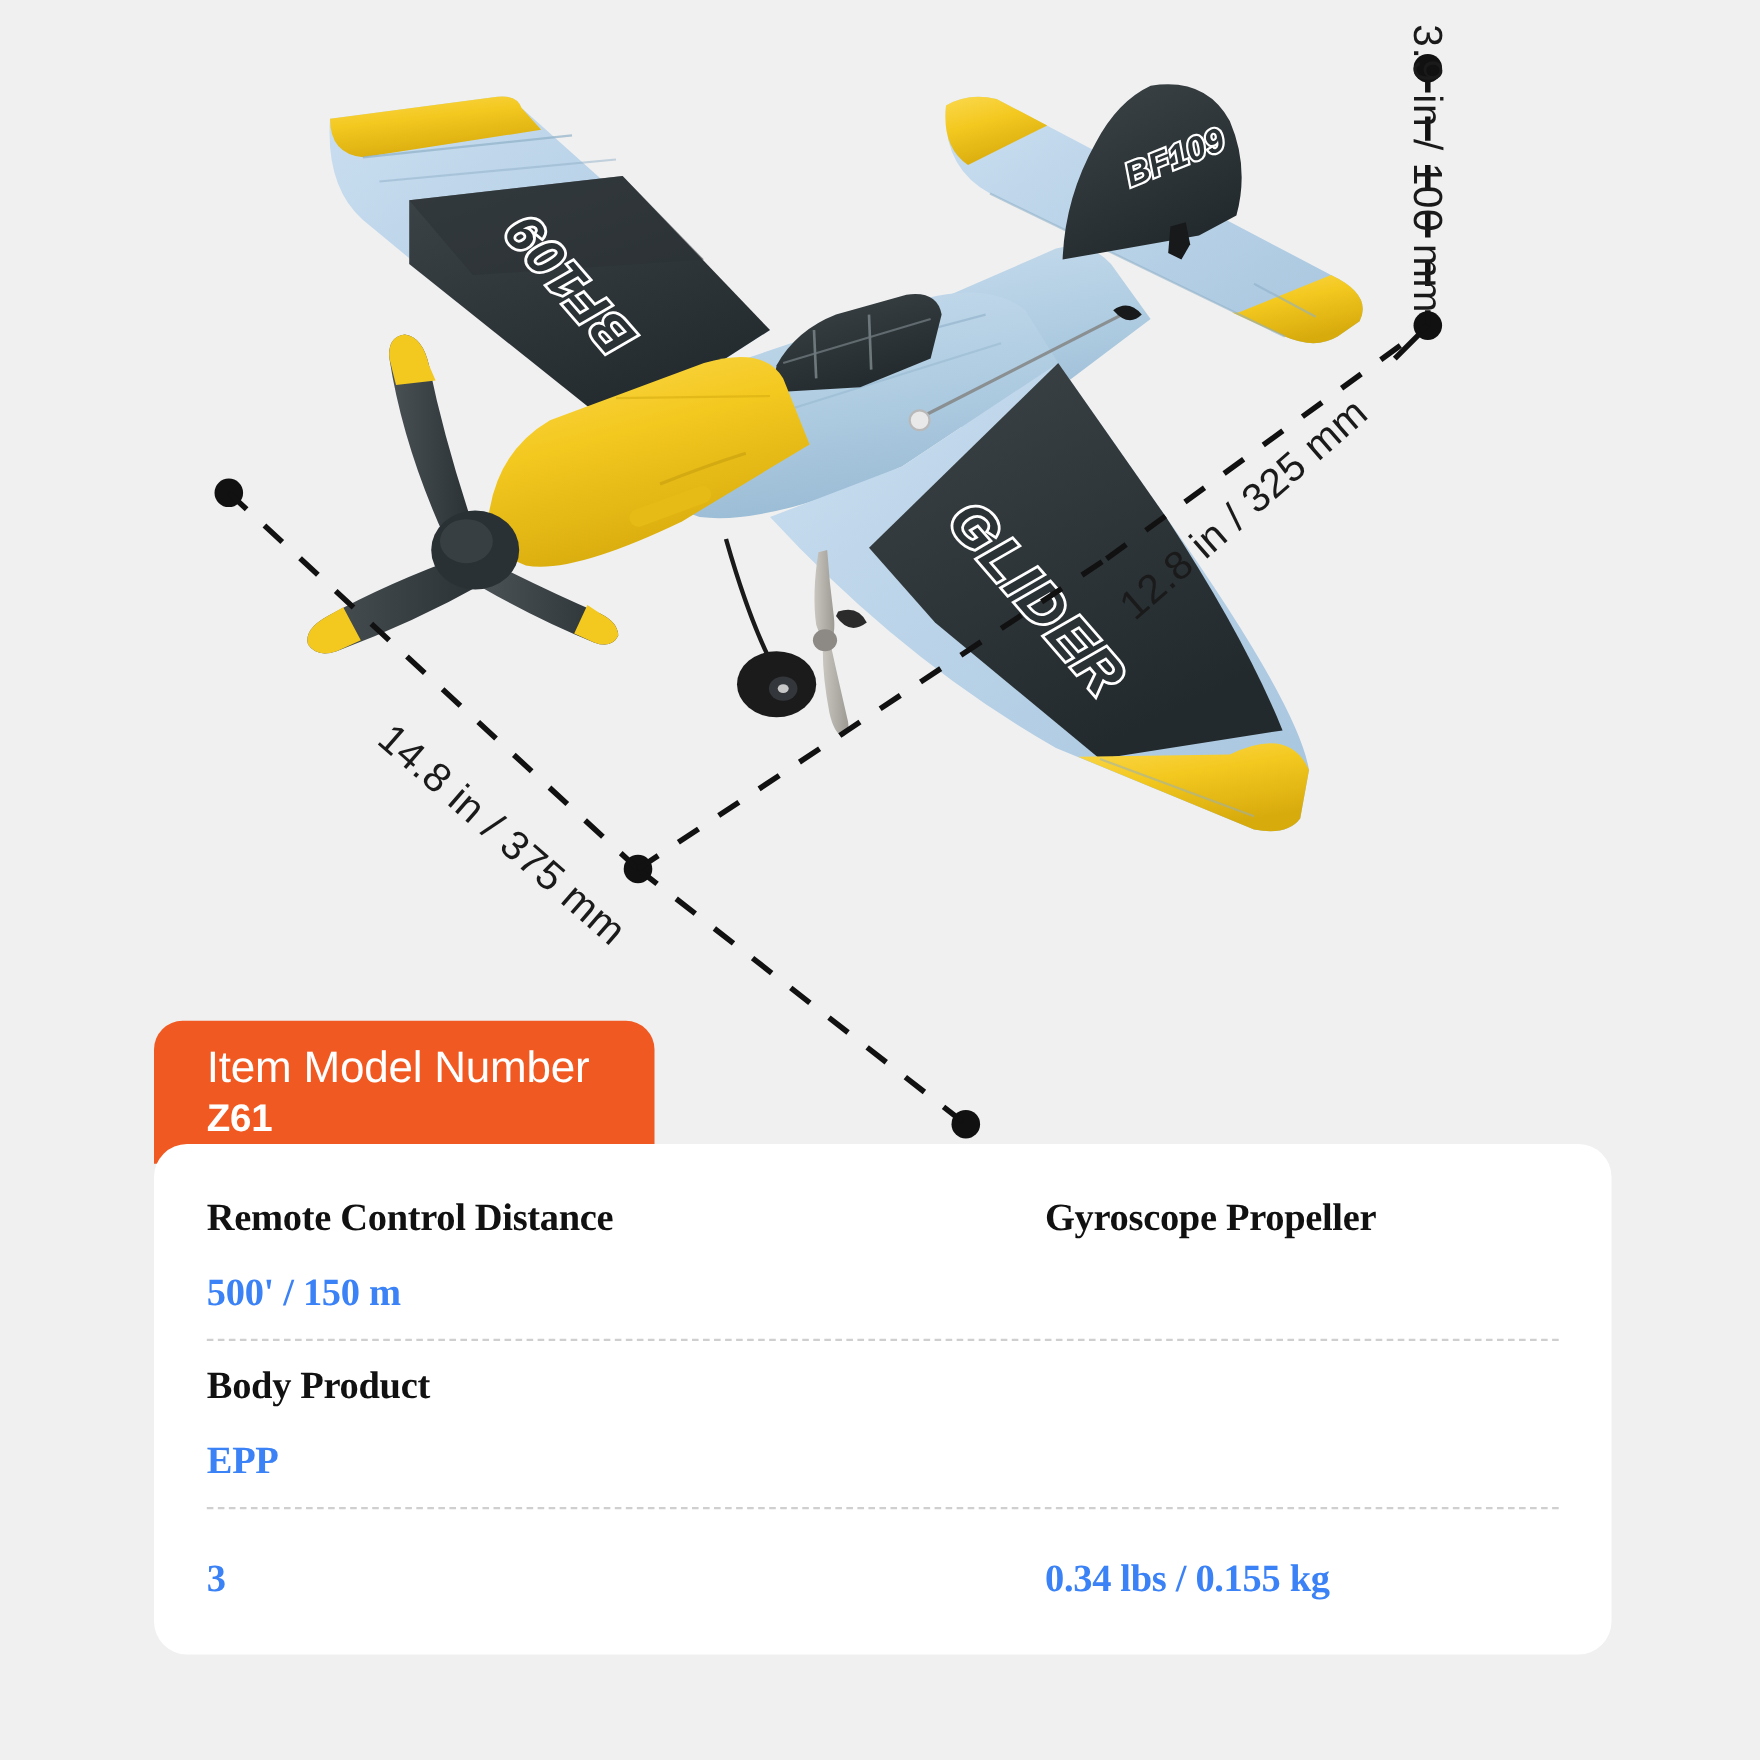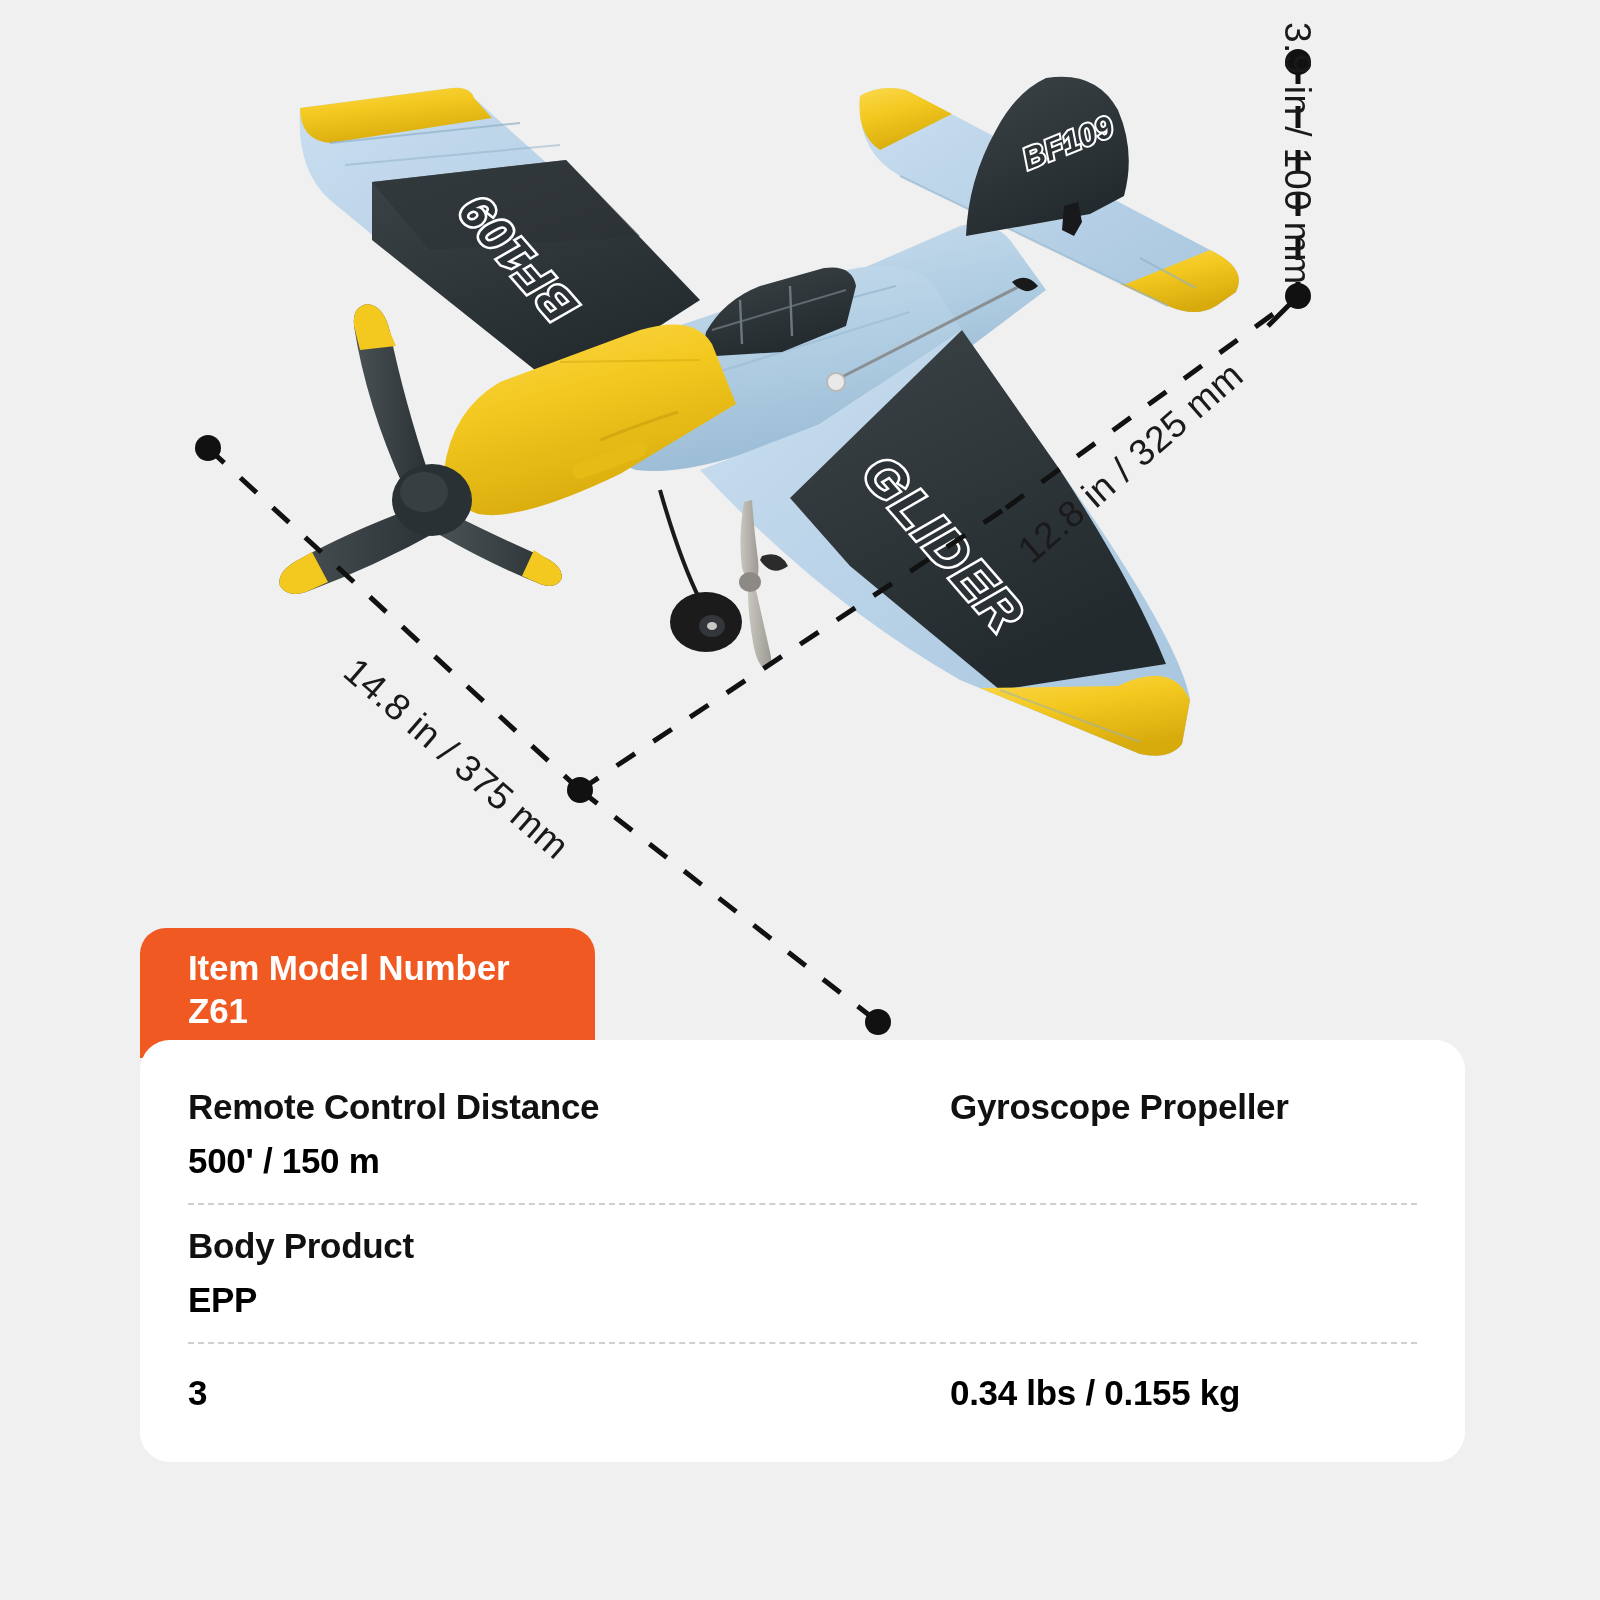--- a/index.html
+++ b/index.html
@@ -71,35 +71,36 @@
     top: 928px;
     width: 455px;
     height: 130px;
     background: #f05a22;
     border-radius: 26px 26px 0 0;
     box-sizing: border-box;
     padding: 19px 0 0 48px;
     color: #ffffff;
   }
   #model-badge .badge-title {
-    font-size: 35px;
-    font-weight: bold;
+    font-size: 40px;
+    font-weight: normal;
     line-height: 1.22;
     letter-spacing: -.2px;
   }
   #model-badge .badge-value {
     font-size: 35px;
     font-weight: bold;
     line-height: 1.22;
     letter-spacing: -.2px;
   }
 
   .spec-row {
     display: flex;
     position: relative;
+    font-family: Liberation Serif, serif;
   }
   .spec-row + .spec-row::before {
     content: "";
     position: absolute;
     left: 48px; right: 48px; top: 0;
     border-top: 2px dashed #cfcfcf;
   }
   .spec-cell {
     box-sizing: border-box;
     padding: 20px 20px 20px 48px;
@@ -109,23 +110,23 @@
   .spec-key {
     font-size: 35px;
     font-weight: bold;
     color: #111111;
     line-height: 1.3;
     letter-spacing: -.3px;
   }
   .spec-val {
     font-size: 35px;
     font-weight: bold;
-    color: #000000;
+    color: #3b82f6;
     line-height: 1.3;
-    margin-top: 8px;
+    margin-top: 22px;
     letter-spacing: -.3px;
   }
 </style>
 </head>
 <body>
 
 <div id="product-photo">
   <svg id="plane-svg" width="1600" height="930" viewBox="0 0 1600 930">
     <defs>
       <linearGradient id="blueBody" x1="0" y1="0" x2="0.3" y2="1">

